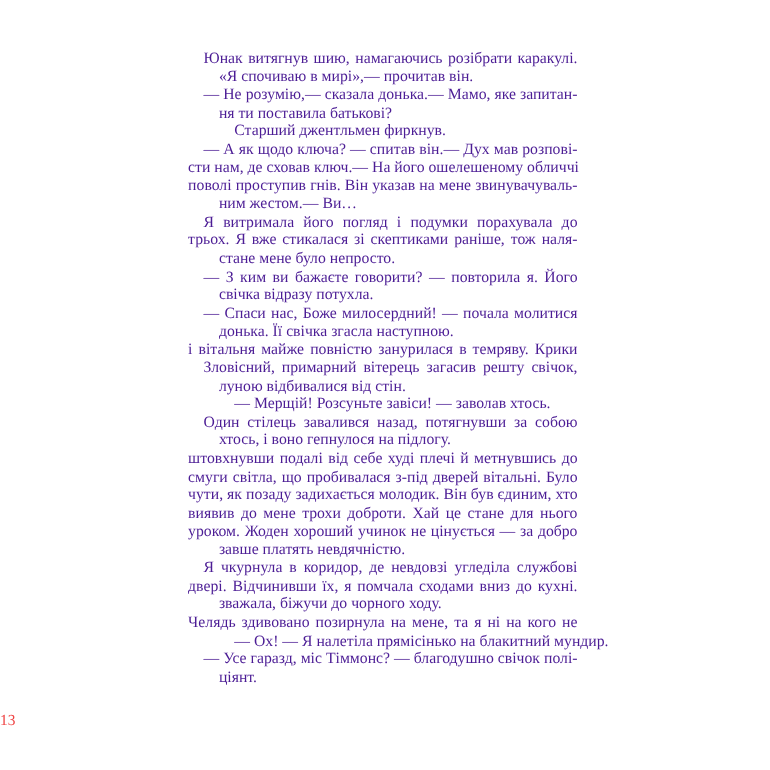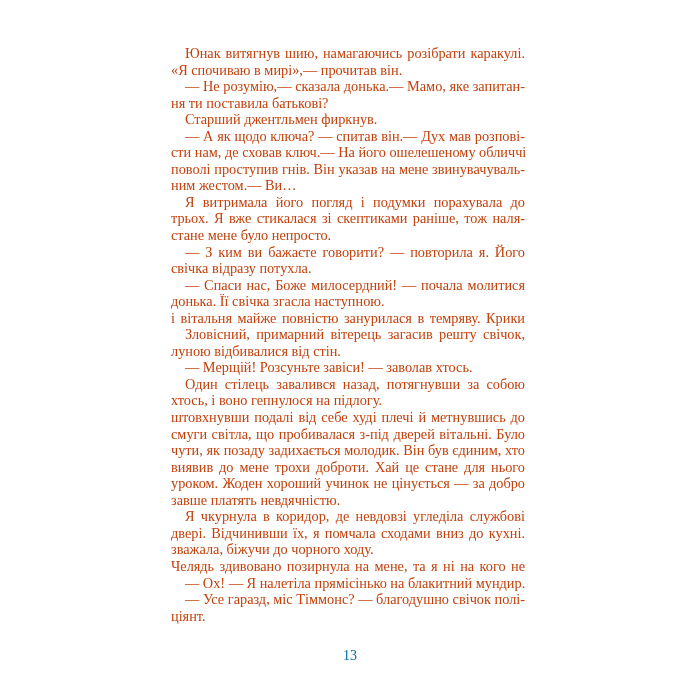--- a/index.html
+++ b/index.html
@@ -1,30 +1,30 @@
 <!DOCTYPE html>
 <html><head>
 <meta charset="utf-8">
 <style>
   html, body { margin: 0; padding: 0; background: #ffffff; }
   body { width: 700px; height: 700px; position: relative; overflow: hidden; }
   .page {
     position: absolute; left: 171px; top: 45px; width: 354px;
     font-family: "Liberation Serif", "DejaVu Serif", serif;
-    font-size: 14.3px; line-height: 16.55px; color: #c2410c;
+    font-size: 14.3px; line-height: 16.55px; color: #4c1d95;
     text-align: justify; hyphens: manual;
   }
   .page p { margin: 0; text-indent: 14px; }
   .page p .ln { display: block; text-align: justify; text-align-last: justify; white-space: nowrap; }
-  .page p .ln.last { text-align-last: left; }
+  .page p .ln.last { text-align-last: left; margin-left: 28px; }
   .page p .ln.first { }
   .page p .ln:not(.first) { text-indent: 0; }
   .folio {
-    position: absolute; left: 0; width: 700px; top: 648px; text-align: center;
-    font-family: "Liberation Serif", "DejaVu Serif", serif; font-size: 14px; color: #0369a1;
+    position: absolute; left: 0; width: 700px; top: 648px; text-align: left;
+    font-family: "Liberation Serif", "DejaVu Serif", serif; font-size: 14px; color: #ef4444;
   }
 </style>
 </head>
 <body>
 
 <div class="page" id="body">
     <p>
       <span class="ln first">Юнак витягнув шию, намагаючись розібрати каракулі.</span>
       <span class="ln last">«Я спочиваю в мирі»,— прочитав він.</span>
     </p>

